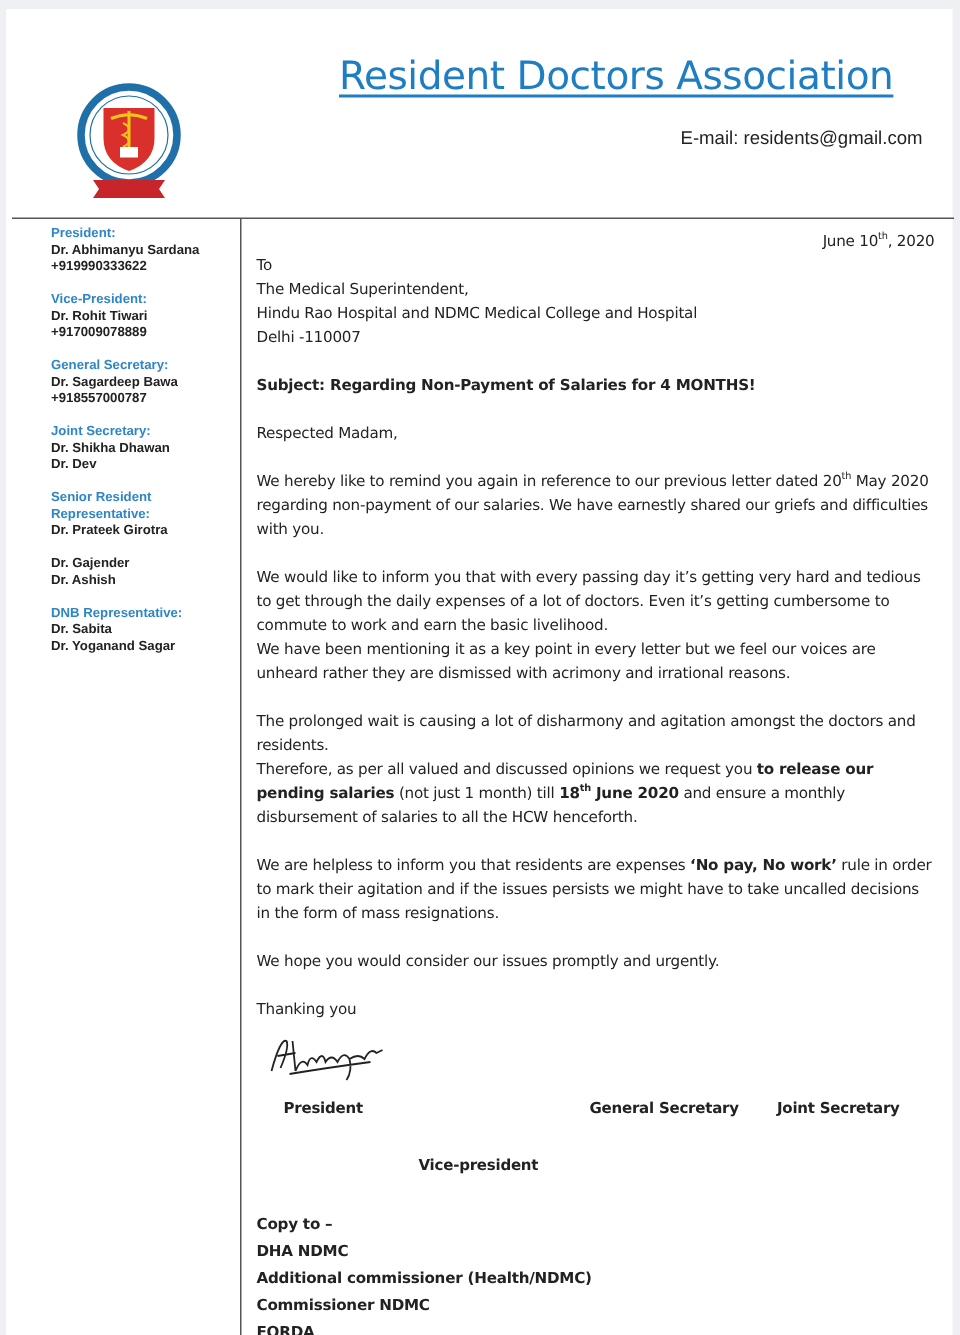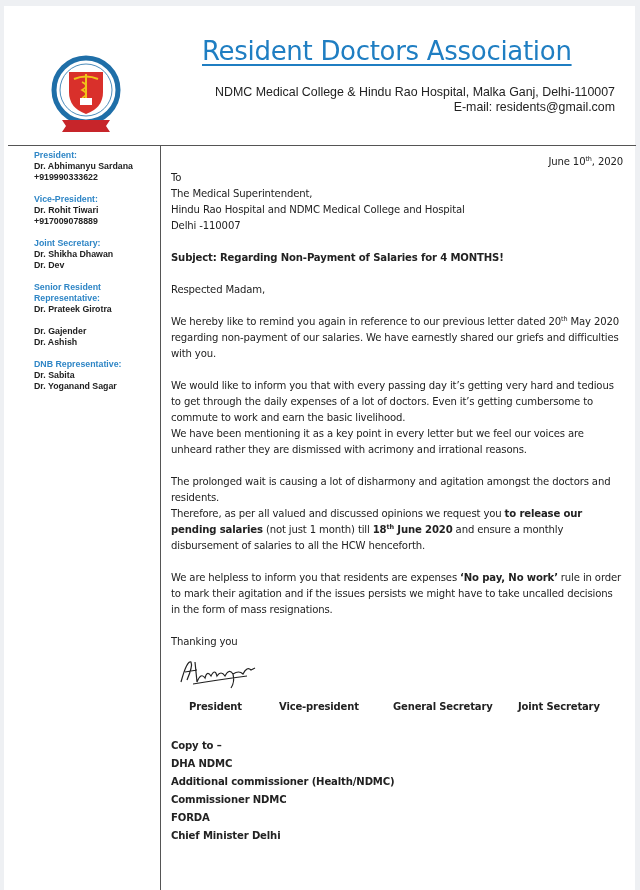--- a/index.html
+++ b/index.html
@@ -8,21 +8,21 @@
     background:#eef0f3;
     font-family:"Liberation Sans", sans-serif;
     position:relative;
   }
   .page {
     position:absolute; left:4px; top:6px; width:631px; height:884px;
     background:#ffffff;
   }
   .logo { position:absolute; left:40px; top:46px; width:84px; height:84px; }
   .title {
-    position:absolute; left:198px; top:30px;
+    position:absolute; left:222px; top:30px;
     font-family:"DejaVu Sans", sans-serif; font-size:26px; color:#1f7ec2;
     text-decoration:underline; text-decoration-thickness:2px; text-underline-offset:4px;
     letter-spacing:-0.3px;
   }
   .address { position:absolute; right:20px; top:79px; font-size:12.4px; color:#222; text-align:right; line-height:15px; }
   .hline { position:absolute; left:4px; top:139px; width:628px; height:1px; background:#555; }
   .vline { position:absolute; left:156px; top:140px; width:1px; height:746px; background:#555; }
 
   .sidebar { position:absolute; left:30px; top:144px; width:122px; font-size:8.8px; font-weight:bold; line-height:11px; }
   .sb-group { margin-bottom:11px; }
@@ -35,58 +35,62 @@
     letter-spacing:-0.15px;
   }
   .date { text-align:right; }
   .p { margin:0 0 16px 0; }
   .b { font-weight:bold; }
   sup { font-size:6.5px; line-height:0; }
   .sig-block { margin-top:2px; }
   .signature { height:40px; margin-left:6px; margin-top:2px; }
   .roles { display:flex; font-weight:bold; font-size:10px; margin-top:2px; }
   .roles span:nth-child(1){ width:108px; padding-left:18px; box-sizing:border-box; }
-  .roles span:nth-child(2){ width:114px; }
+  .roles span:nth-child(2){ width:114px;margin-top:38px; }
   .roles span:nth-child(3){ width:125px; }
   .copy { margin-top:22px; font-weight:bold; line-height:18px; }
 </style>
 </head>
 <body>
 
 <div class="page">
   <svg class="logo" viewBox="0 0 84 84">
     <circle cx="42" cy="38" r="32" fill="#ffffff" stroke="#1f6fa8" stroke-width="5"></circle>
     <circle cx="42" cy="38" r="26" fill="none" stroke="#1f6fa8" stroke-width="0.8"></circle>
     <path d="M25 20 L59 20 L59 40 Q59 56 42 62 Q25 56 25 40 Z" fill="#d9302b"></path>
     <path d="M30 27 Q42 22 54 27" stroke="#f0c419" stroke-width="2" fill="none"></path>
     <rect x="41" y="22" width="2" height="30" fill="#f0c419"></rect>
     <path d="M38 30 Q46 34 38 38 Q46 42 38 46" stroke="#f0c419" stroke-width="1.5" fill="none"></path>
     <rect x="36" y="46" width="12" height="7" fill="#ffffff"></rect>
     <path d="M18 68 L66 68 L62 74 L66 80 L18 80 L22 74 Z" fill="#c7252a"></path>
   </svg>
 
   <div class="title">Resident Doctors Association</div>
   <div class="address">
-    <div>NDMC Medical College &amp; Hindu Rao Hospital, Malka Ganj, Delhi-110007</div>
     <div>E-mail: residents@gmail.com</div>
   </div>
 
   <div class="hline"></div>
   <div class="vline"></div>
 
   <div class="sidebar" id="sidebar">
       <div class="sb-group">
         <div class="sb-role">President:</div>
         <div class="sb-name">Dr. Abhimanyu Sardana</div>
         <div class="sb-name">+919990333622</div>
       </div>
       <div class="sb-group">
         <div class="sb-role">Vice-President:</div>
         <div class="sb-name">Dr. Rohit Tiwari</div>
         <div class="sb-name">+917009078889</div>
+      </div>
+      <div class="sb-group">
+        <div class="sb-role">General Secretary:</div>
+        <div class="sb-name">Dr. Sagardeep Bawa</div>
+        <div class="sb-name">+918557000787</div>
       </div>
       <div class="sb-group">
         <div class="sb-role">Joint Secretary:</div>
         <div class="sb-name">Dr. Shikha Dhawan</div>
         <div class="sb-name">Dr. Dev</div>
       </div>
       <div class="sb-group">
         <div class="sb-role">Senior Resident Representative:</div>
         <div class="sb-name">Dr. Prateek Girotra</div>
       </div>
@@ -121,20 +125,21 @@
       <div>We have been mentioning it as a key point in every letter but we feel our voices are unheard rather they are dismissed with acrimony and irrational reasons.</div>
     </div>
 
     <div class="p">
       <div>The prolonged wait is causing a lot of disharmony and agitation amongst the doctors and residents.</div>
       <div><span>Therefore, as per all valued and discussed opinions we request you </span><span class="b">to release our pending salaries</span><span> (not just 1 month) till </span><span class="b">18</span><sup class="b">th</sup><span class="b"> June 2020</span><span> and ensure a monthly disbursement of salaries to all the HCW henceforth.</span></div>
     </div>
 
     <div class="p"><span>We are helpless to inform you that residents are expenses </span><span class="b">‘No pay, No work’</span><span> rule in order to mark their agitation and if the issues persists we might have to take uncalled decisions in the form of mass resignations.</span></div>
 
+    <div class="p">We hope you would consider our issues promptly and urgently.</div>
 
     <div class="sig-block">
       <div>Thanking you</div>
       <svg class="signature" viewBox="0 0 90 40" width="90">
         <path d="M4 30 Q10 8 14 10 Q16 14 10 28 M8 20 L20 18 M18 10 L20 30 Q24 20 28 26 Q30 18 34 24 Q38 16 40 24 Q44 18 48 24 Q52 16 56 22 Q58 30 54 36 M56 22 Q62 18 66 22 Q70 14 74 18 L78 16 M16 32 Q40 28 70 24" stroke="#222" stroke-width="1.2" fill="none"></path>
       </svg>
       <div class="roles">
         <span>President</span>
         <span>Vice-president</span>
         <span>General Secretary</span>

